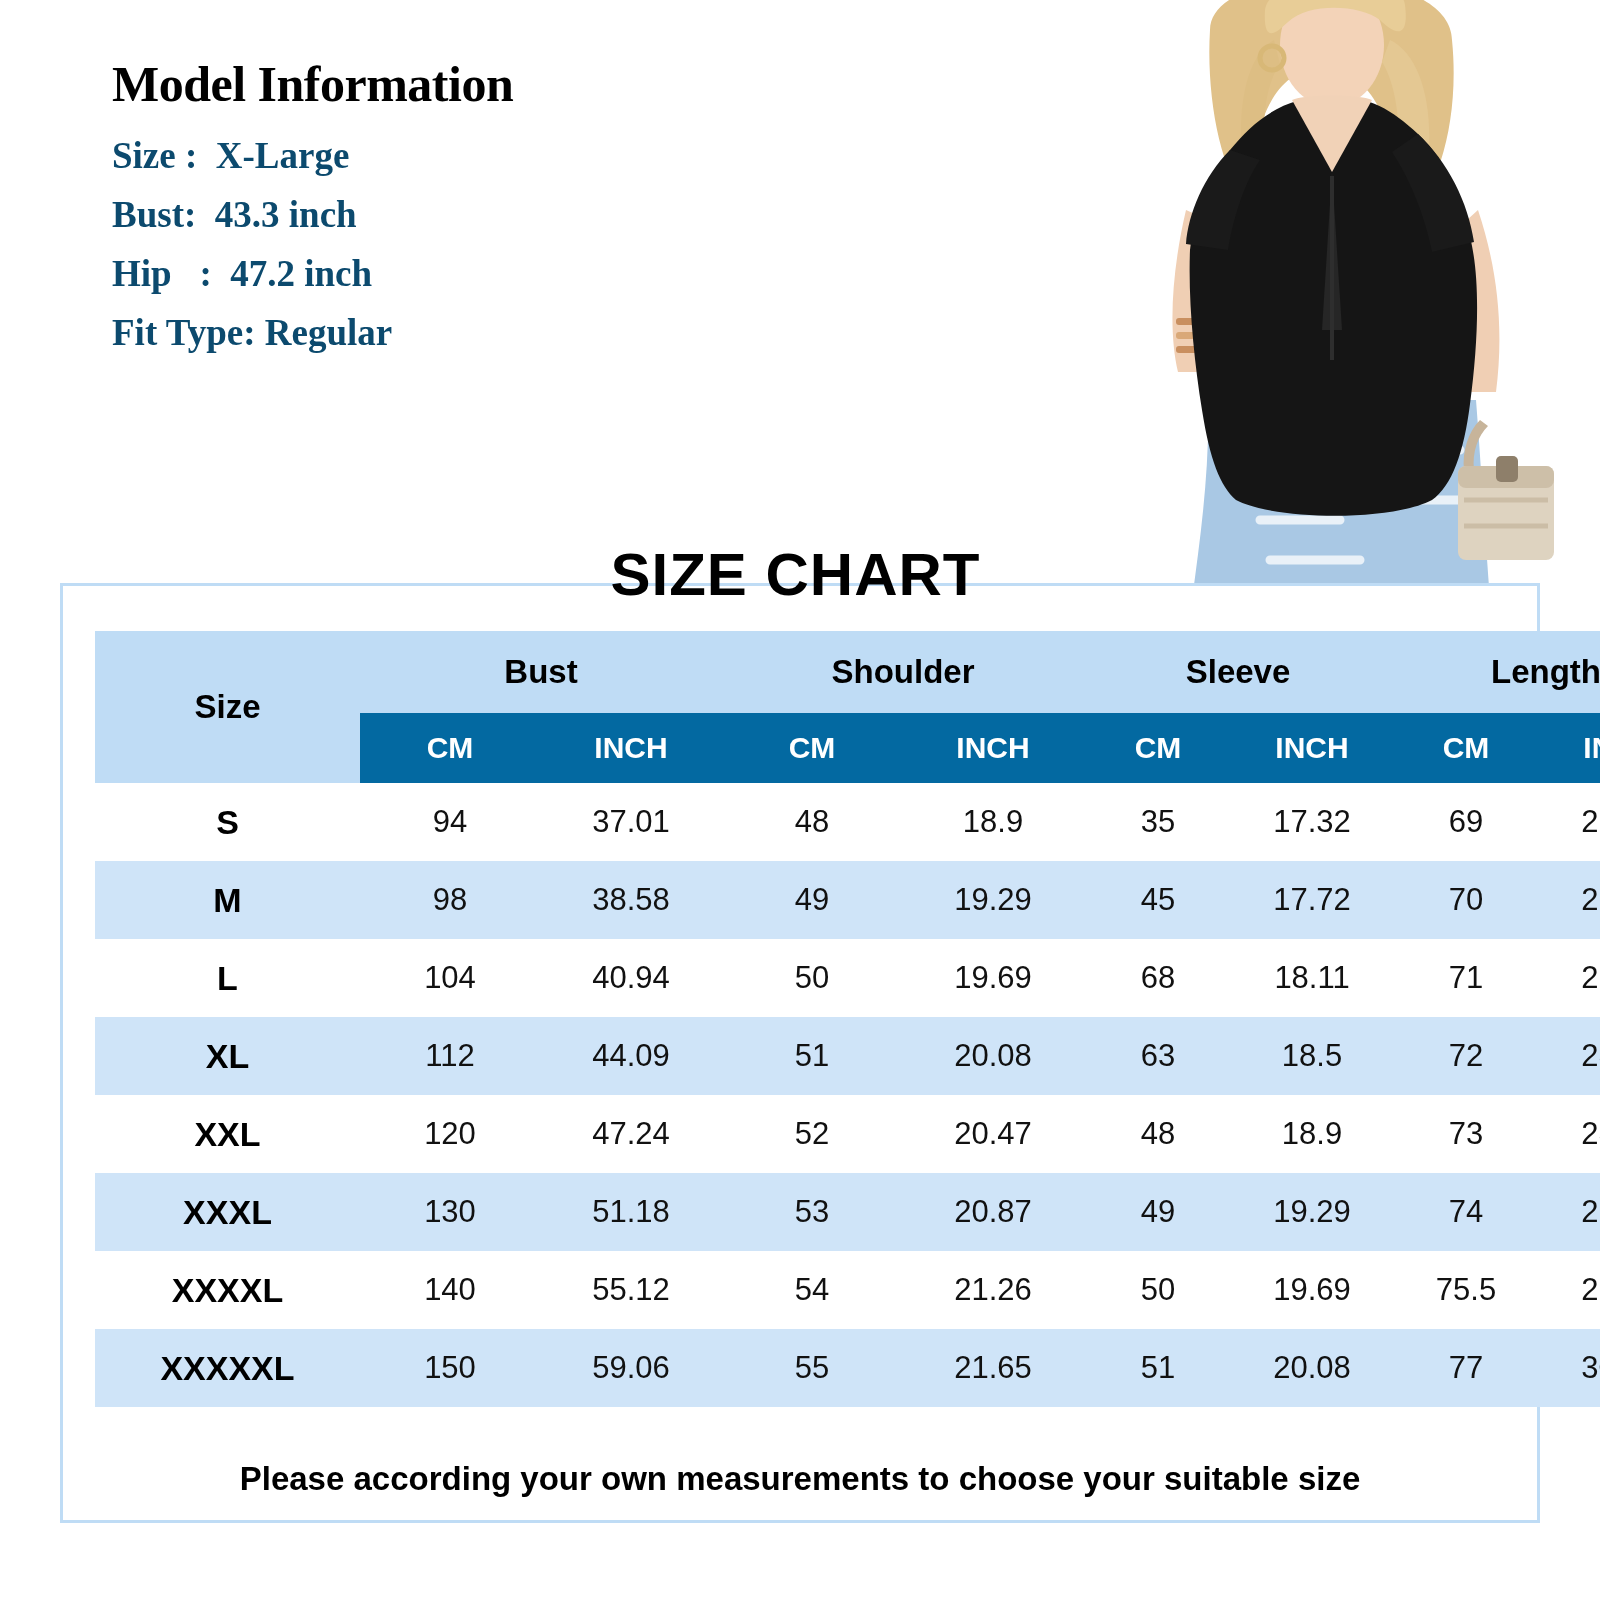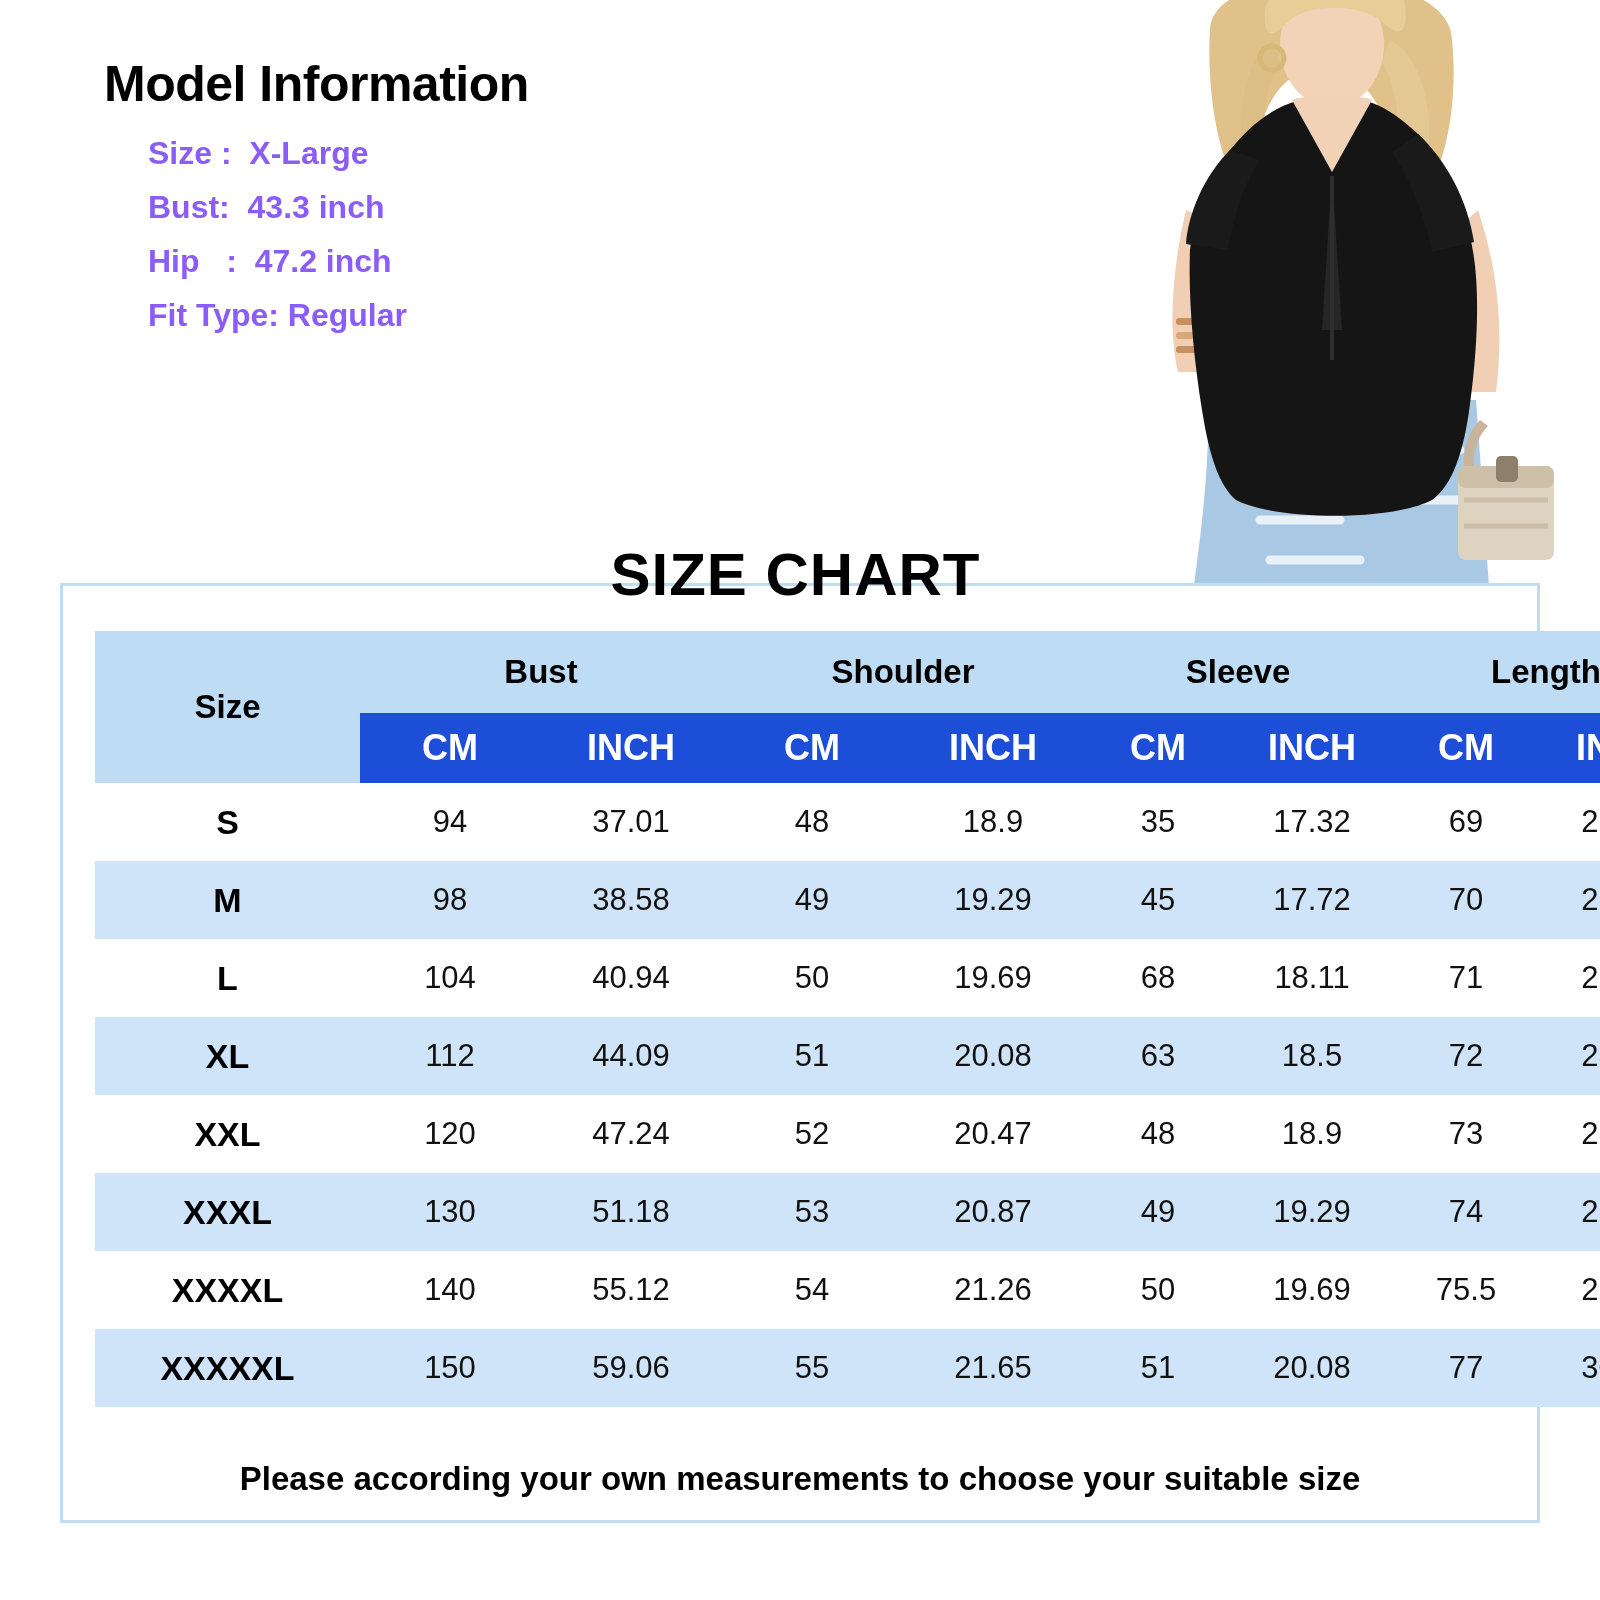--- a/index.html
+++ b/index.html
@@ -13,40 +13,40 @@
   #page {
     position: relative;
     width: 1600px;
     height: 1600px;
     background: #fff;
   }
 
   
   .model-info {
     position: absolute;
-    left: 104px;
+    left: 112px;
     top: 58px;
     width: 620px;
+    font-family: Liberation Serif, serif;
   }
   .model-title {
     font-size: 50px;
     font-weight: bold;
     color: #000;
     letter-spacing: -0.5px;
     margin: 0 0 26px 0;
     line-height: 1.05;
   }
   .model-line {
-    font-size: 32px;
-    font-weight: bold;
-    color: #8b5cf6;
+    font-size: 37px;
+    font-weight: bold;
+    color: #0c4a6e;
     line-height: 1.0;
     margin-bottom: 22px;
     white-space: pre;
-    margin-left: 44px;
   }
 
   
   .photo-wrap {
     position: absolute;
     left: 1060px;
     top: 0px;
     width: 540px;
     height: 600px;
     overflow: hidden;
@@ -98,23 +98,23 @@
     border: 0;
   }
   .hdr-blue {
     background: #bfdcf5;
     color: #000;
     font-size: 33px;
     font-weight: bold;
     height: 82px;
   }
   .hdr-unit {
-    background: #1d4ed8;
+    background: #0369a1;
     color: #ffffff;
-    font-size: 36px;
+    font-size: 30px;
     font-weight: bold;
     height: 70px;
   }
   .size-cell {
     background: #bfdcf5;
     color: #000;
     font-size: 34px;
     font-weight: bold;
   }
   .row-shaded td { background: #cfe4f8; }

